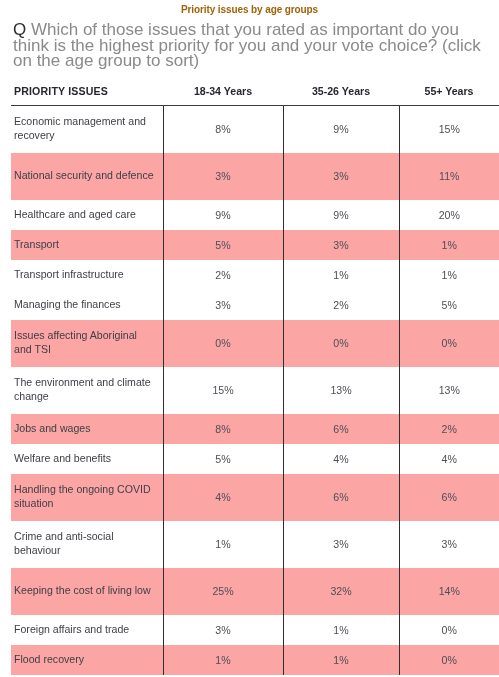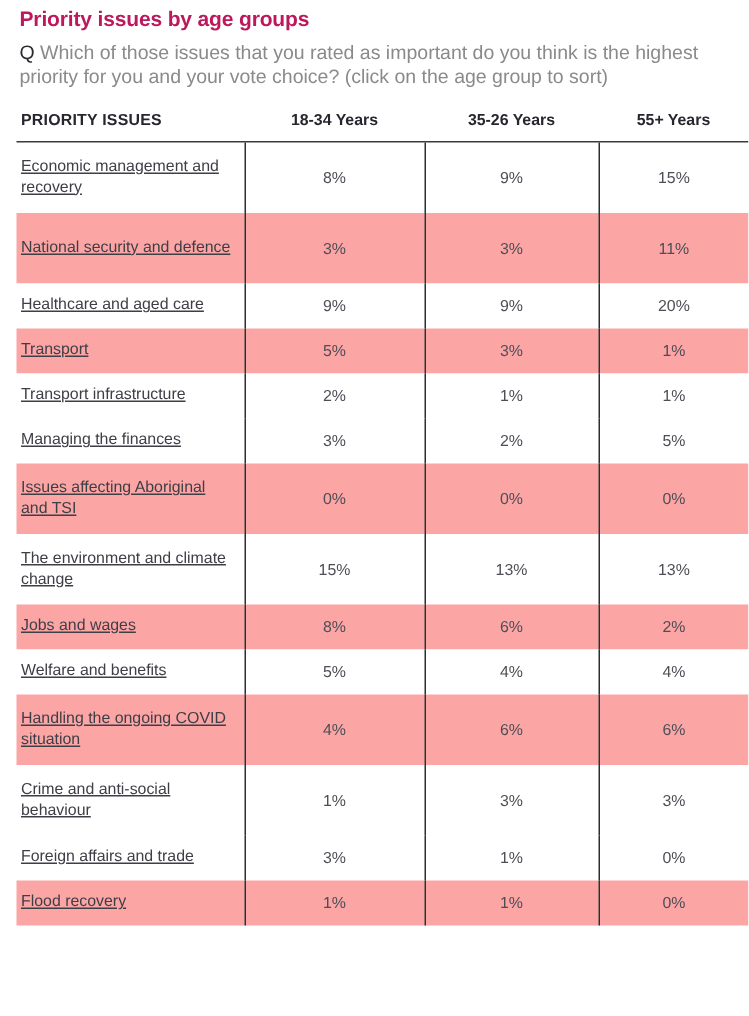--- a/index.html
+++ b/index.html
@@ -17,28 +17,29 @@
   .page {
     position: relative;
     width: 499px;
     height: 677px;
     box-sizing: border-box;
     padding: 0 11px;
   }
   .page-title {
     margin: 0;
     padding: 4px 2px 0 2px;
-    font-size: 14px;
+    font-size: 10px;
     font-weight: bold;
-    color: #be185d;
+    color: #a16207;
     letter-spacing: -0.1px;
+    text-align: center;
   }
   .question {
     margin: 7px 2px 0 2px;
-    font-size: 13px;
+    font-size: 17px;
     line-height: 15.5px;
     color: #8a8a8a;
     max-width: 474px;
   }
   .question .q-mark {
     color: #2b2b33;
     font-weight: normal;
   }
 
   table.data-table {
@@ -76,21 +77,20 @@
   tbody td {
     font-size: 10.6px;
     color: #4a4a52;
     vertical-align: middle;
   }
   tbody td.cell-issue {
     text-align: left;
     padding: 4px 8px 4px 3px;
     line-height: 13.6px;
     color: #3e3e46;
-    text-decoration: underline;
   }
   tbody td.cell-val {
     text-align: center;
     border-left: 1px solid #2e2e2e;
     padding: 4px 0;
     color: #4e4e56;
   }
   tbody tr.one-line td { height: 22px; }
   tbody tr.two-line td { height: 39px; }
 </style>
@@ -198,20 +198,26 @@
         <td class="cell-val">6%</td>
       </tr>
 
       <tr class="two-line">
         <td class="cell-issue">Crime and anti-social behaviour</td>
         <td class="cell-val">1%</td>
         <td class="cell-val">3%</td>
         <td class="cell-val">3%</td>
       </tr>
 
+      <tr class="two-line stripe">
+        <td class="cell-issue">Keeping the cost of living low</td>
+        <td class="cell-val">25%</td>
+        <td class="cell-val">32%</td>
+        <td class="cell-val">14%</td>
+      </tr>
 
       <tr class="one-line">
         <td class="cell-issue">Foreign affairs and trade</td>
         <td class="cell-val">3%</td>
         <td class="cell-val">1%</td>
         <td class="cell-val">0%</td>
       </tr>
 
       <tr class="one-line stripe">
         <td class="cell-issue">Flood recovery</td>

